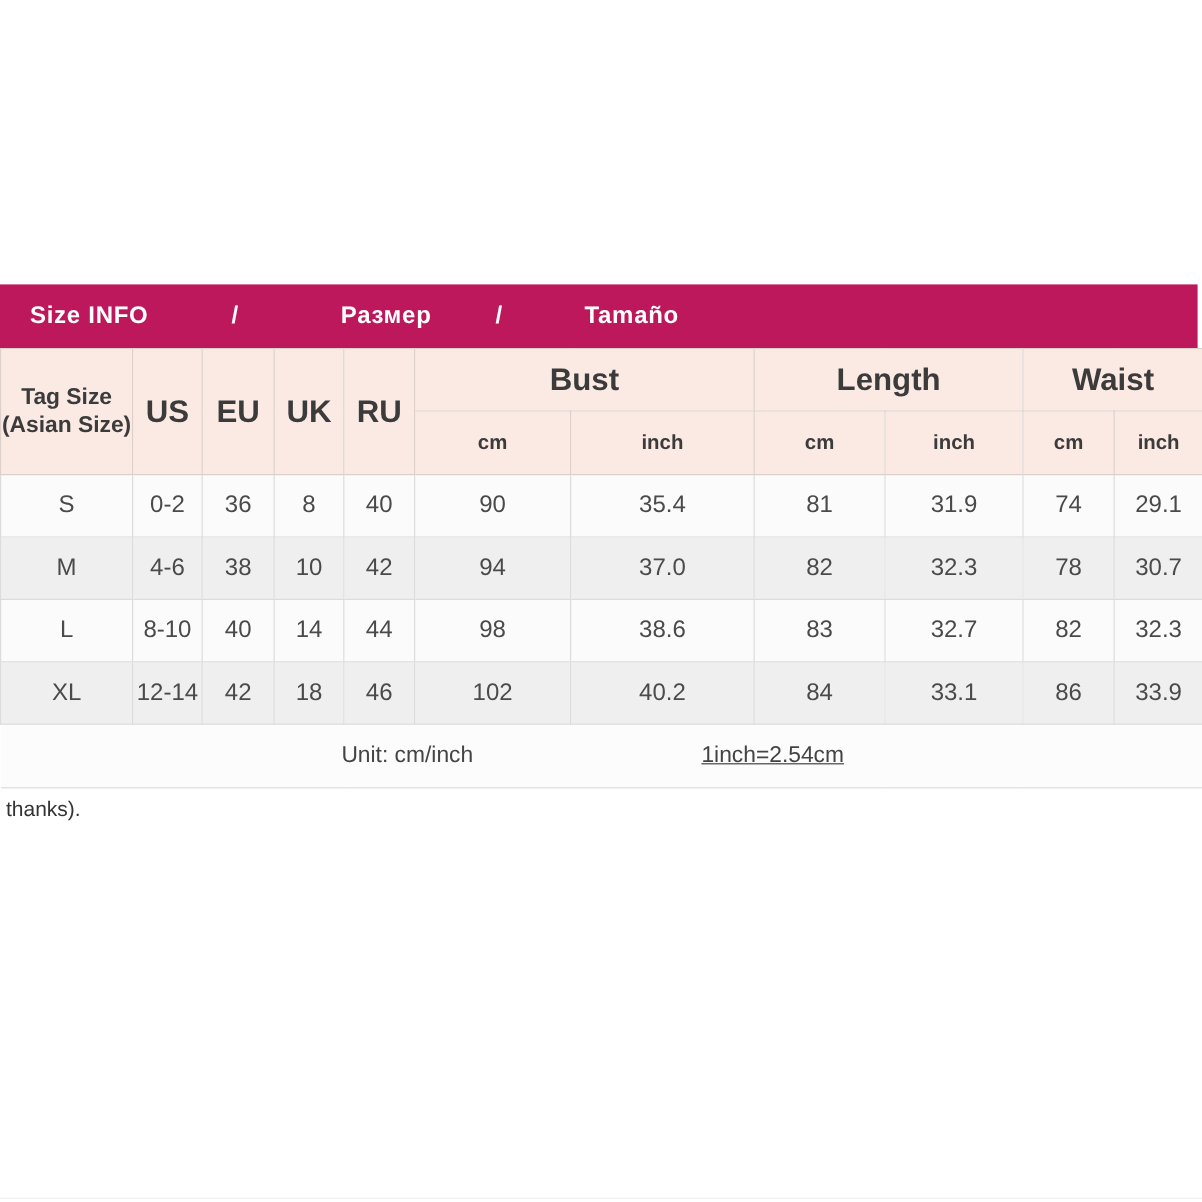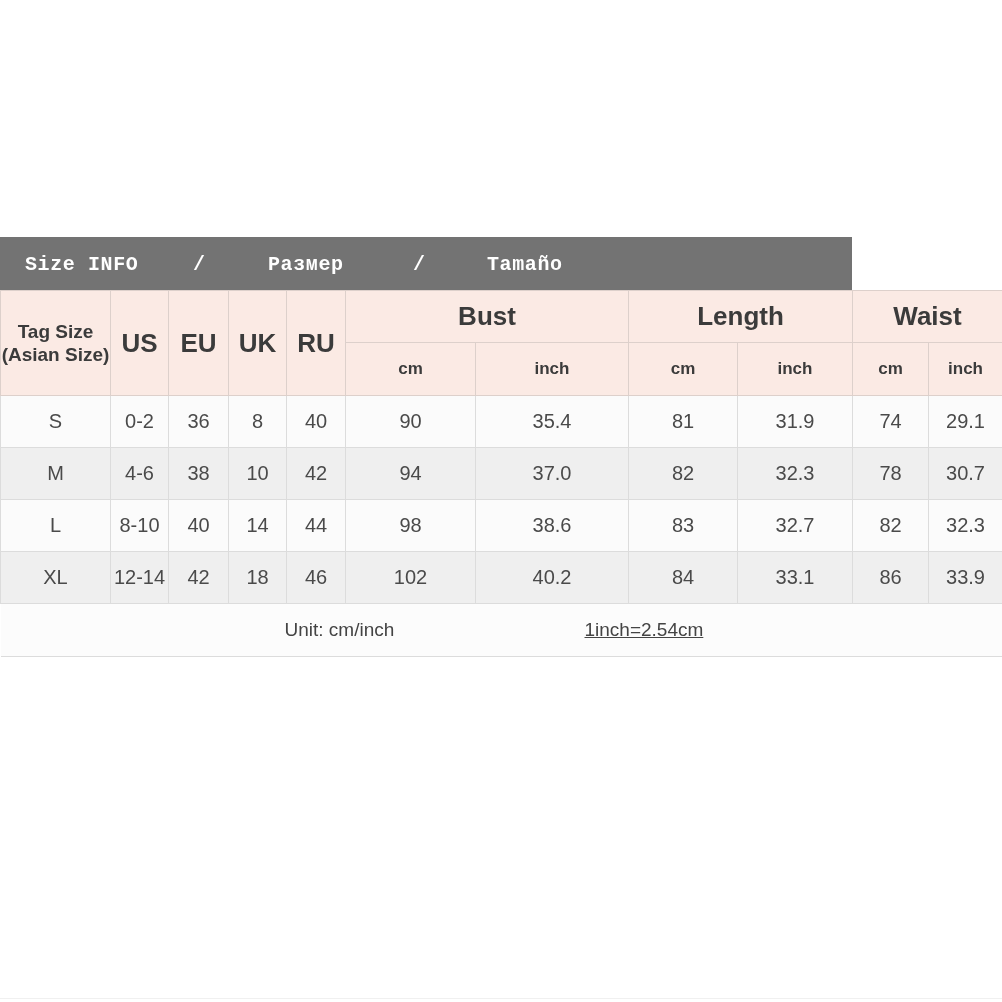--- a/index.html
+++ b/index.html
@@ -7,32 +7,31 @@
     width: 1002px; height: 1002px;
     background: #ffffff;
     font-family: "Liberation Sans", "DejaVu Sans", sans-serif;
     overflow: hidden;
   }
   .stage { position: relative; width: 1002px; height: 1002px; background: #fff; }
 
   
   .banner {
     position: absolute; top: 237px; left: 0;
-    width: 852px; height: 53px;
-    background: #737373;
-    font-family: Liberation Mono, monospace;
+    width: 998px; height: 53px;
+    background: #be185d;
   }
   .banner span {
     position: absolute; top: 50%; transform: translateY(-50%);
     color: #ffffff; font-size: 20px; font-weight: 600; letter-spacing: 0.6px;
     white-space: nowrap;
   }
   .b-item-0 { left: 25px; }
   .b-item-1 { left: 193px; }
-  .b-item-2 { left: 268px; }
+  .b-item-2 { left: 284px; }
   .b-item-3 { left: 413px; }
   .b-item-4 { left: 487px; }
 
   
   table.size-table {
     position: absolute; top: 290px; left: 0;
     width: 1002px;
     border-collapse: collapse; table-layout: fixed;
   }
   .size-table td, .size-table th {
@@ -185,17 +184,18 @@
     <tr class="frow">
       <td colspan="11">
         <span class="unit-label">Unit: cm/inch</span>
         <span class="conversion-label">1inch=2.54cm</span>
       </td>
     </tr>
   </tbody>
     </table>
 
   <div class="note">
+    <div>thanks).</div>
   </div>
 
   <div class="bottom-line"></div>
 
 </div>
 
 </body></html>

